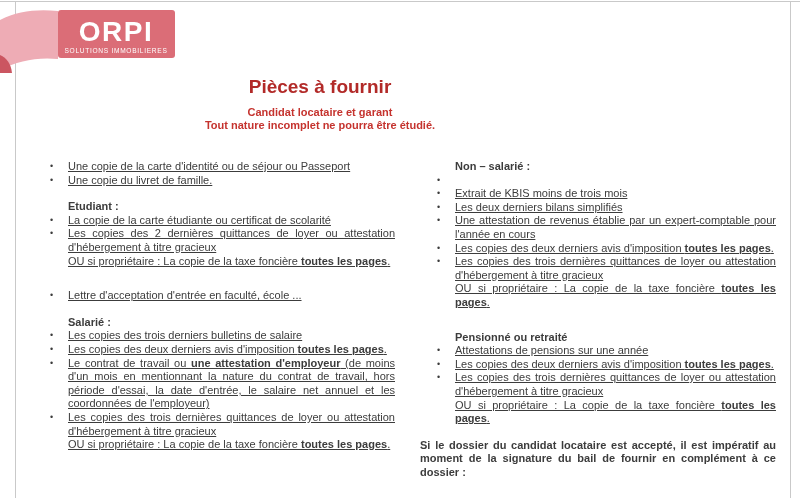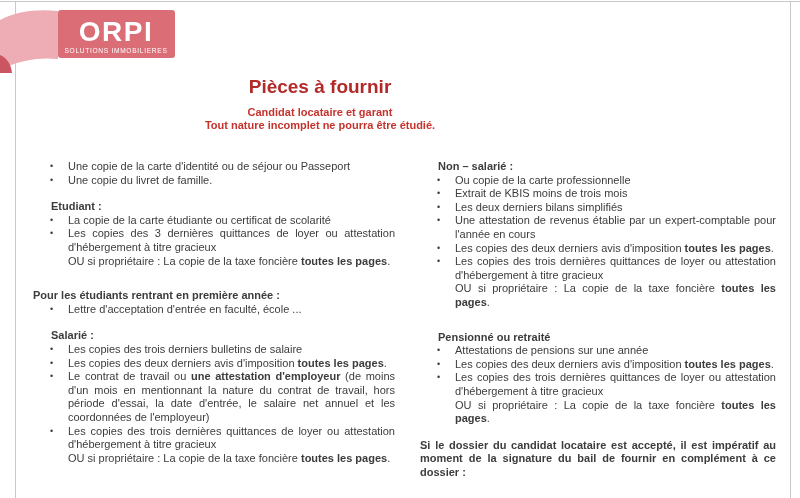--- a/index.html
+++ b/index.html
@@ -25,25 +25,25 @@
   .logo .tagline{fill:#fff;font-family:"Liberation Sans",sans-serif;font-size:6.6px;letter-spacing:0.7px;}
   
   .doc-header{position:absolute;top:76px;left:0;width:640px;text-align:center;}
   .doc-title{font-size:19px;font-weight:bold;color:var(--title-color);}
   .doc-sub{font-size:11px;font-weight:bold;color:var(--subtitle-color);line-height:13px;}
   .doc-sub.first{margin-top:8px;}
   
   .col{position:absolute;top:160px;font-size:11px;line-height:13.6px;}
   .col-left{left:33px;width:362px;}
   .col-right{left:420px;width:356px;}
-  .sec-heading{font-weight:bold;margin-left:18px;}
+  .sec-heading{font-weight:bold;margin-left:35px;}
   .sec-heading.flush{margin-left:0;}
   .bullet-row{display:flex;padding-left:17px;}
   .bullet-dot{flex:0 0 18px;width:18px;font-size:9px;line-height:13.6px;}
-  .bullet-text{flex:1;text-align:justify;}
+  .bullet-text{flex:1;text-align:justify;text-decoration:underline;}
   .note-block{text-align:justify;}
   .spacer-sm{height:13px;}
   .spacer-lg{height:21px;}
   .b{font-weight:bold;margin-top:10px;}
 </style>
 </head>
 <body>
 
 <div class="frame-top"></div>
 <div class="frame-left"></div>
@@ -80,26 +80,25 @@
     <div class="sec-heading">Etudiant :</div>
     <div class="bullet-row">
       <span class="bullet-dot">•</span>
       <div class="bullet-text">
         <div><span>La copie de la carte étudiante ou certificat de scolarité</span></div>
       </div>
     </div>
     <div class="bullet-row">
       <span class="bullet-dot">•</span>
       <div class="bullet-text">
-        <div><span>Les copies des 3 dernières quittances de loyer ou attestation d'hébergement à titre gracieux</span></div>
+        <div><span>Les copies des 2 dernières quittances de loyer ou attestation d'hébergement à titre gracieux</span></div>
         <div><span>OU si propriétaire : La copie de la taxe foncière </span><span class="b">toutes les pages</span><span>.</span></div>
       </div>
     </div>
     <div class="spacer-lg"></div>
-    <div class="sec-heading flush">Pour les étudiants rentrant en première année :</div>
     <div class="bullet-row">
       <span class="bullet-dot">•</span>
       <div class="bullet-text">
         <div><span>Lettre d'acceptation d'entrée en faculté, école ...</span></div>
       </div>
     </div>
     <div class="spacer-sm"></div>
     <div class="sec-heading">Salarié :</div>
     <div class="bullet-row">
       <span class="bullet-dot">•</span>
@@ -125,21 +124,20 @@
         <div><span>Les copies des trois dernières quittances de loyer ou attestation d'hébergement à titre gracieux</span></div>
         <div><span>OU si propriétaire : La copie de la taxe foncière </span><span class="b">toutes les pages</span><span>.</span></div>
       </div>
     </div>
   </div>
 <div class="col col-right" id="col-right">
     <div class="sec-heading">Non – salarié :</div>
     <div class="bullet-row">
       <span class="bullet-dot">•</span>
       <div class="bullet-text">
-        <div><span>Ou copie de la carte professionnelle</span></div>
       </div>
     </div>
     <div class="bullet-row">
       <span class="bullet-dot">•</span>
       <div class="bullet-text">
         <div><span>Extrait de KBIS moins de trois mois</span></div>
       </div>
     </div>
     <div class="bullet-row">
       <span class="bullet-dot">•</span>

